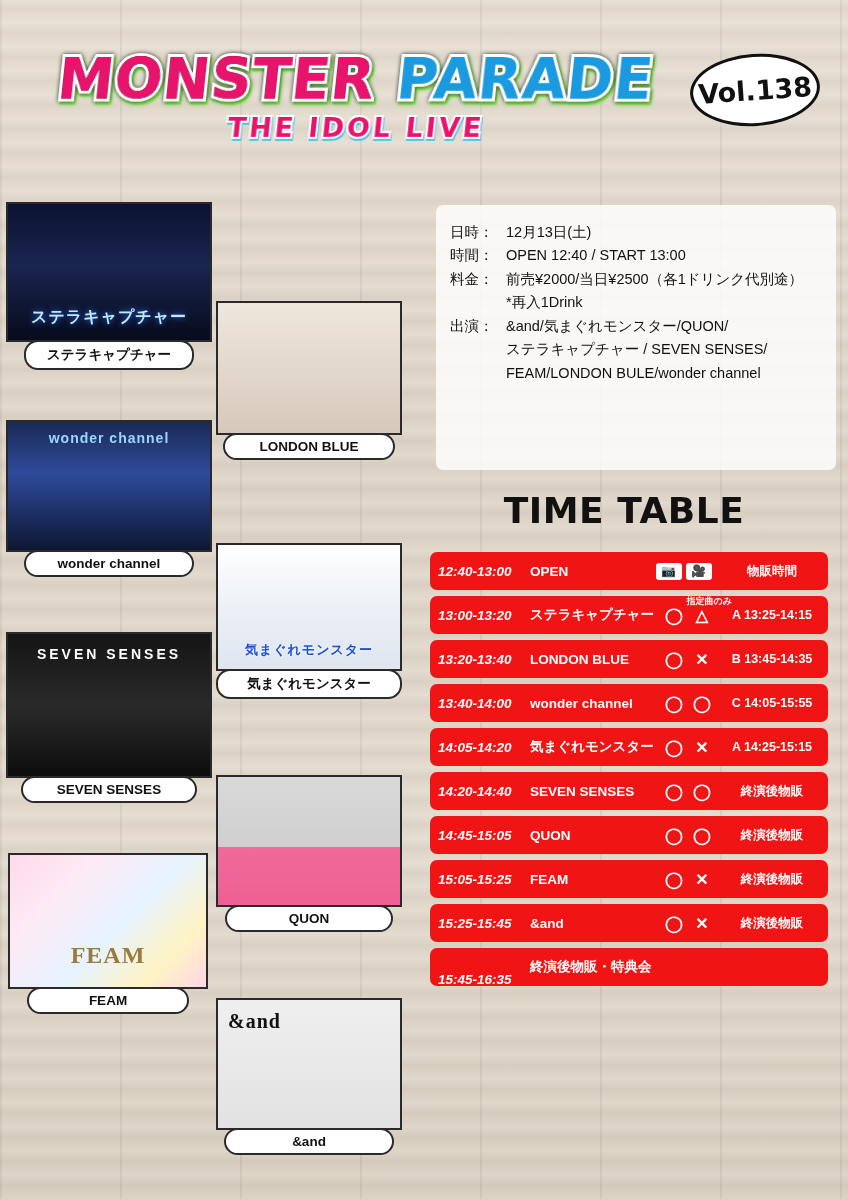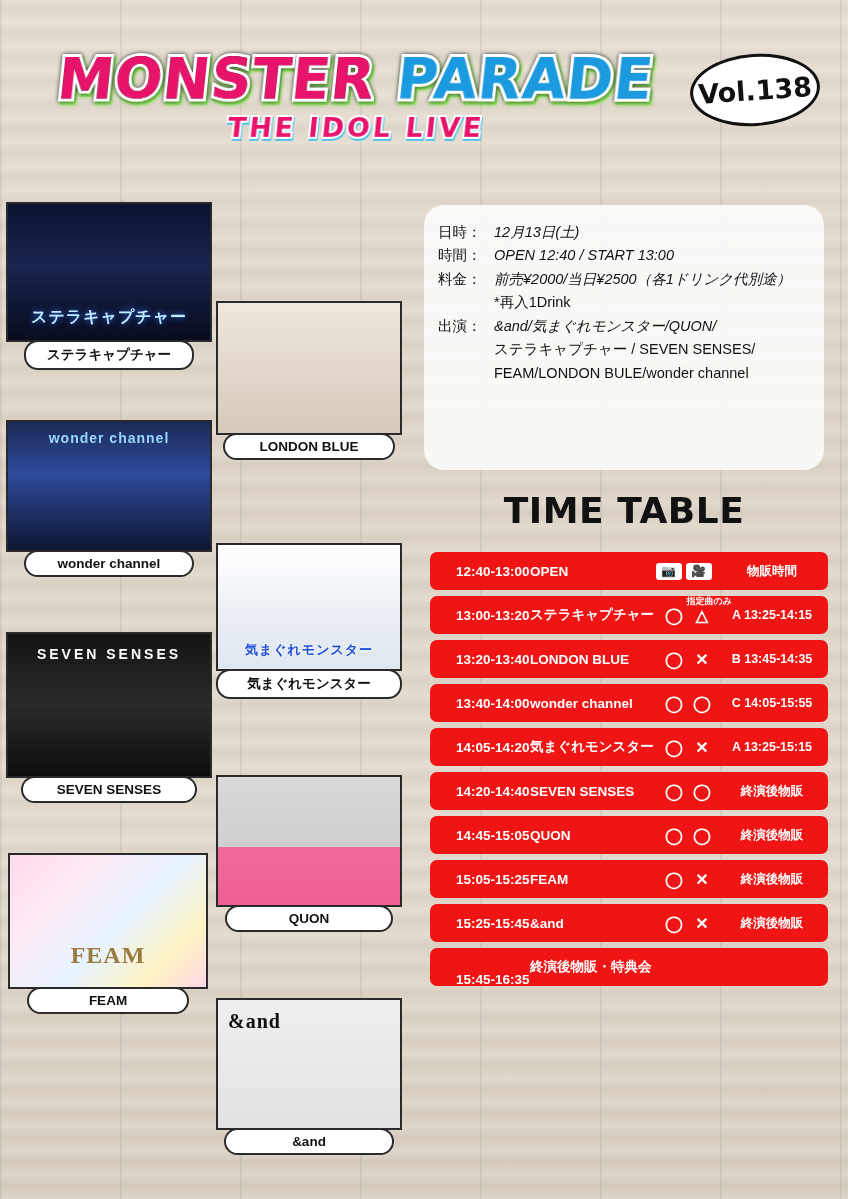--- a/index.html
+++ b/index.html
@@ -82,42 +82,42 @@
     background:#fff; border:2px solid #2a2a2a; border-radius:14px;
     text-align:center; font-size:13.5px; font-weight:bold; color:#111;
     padding:4px 6px; width:150px;
   }
   .grp-name-overlay {
     position:absolute; left:0; right:0; bottom:12px; text-align:center;
     font-weight:bold; letter-spacing:1px;
   }
   
   .info-panel {
-    position:absolute; left:424px; top:205px; width:400px; height:265px;
-    background:rgba(255,255,255,0.82); border-radius:20px;
+    position:absolute; left:436px; top:205px; width:400px; height:265px;
+    background:rgba(255,255,255,0.82); border-radius:7px;
     padding:16px 12px 10px 14px;
   }
   .info-row { display:flex; font-size:14.5px; color:#111; line-height:1.62; }
   .info-label { width:56px; flex:0 0 56px; }
-  .info-value { flex:1;font-style:italic; }
+  .info-value { flex:1; }
   .info-cont { padding-left:56px; font-size:14.5px; line-height:1.62; color:#111; }
   
   .tt-title {
     position:absolute; left:424px; top:490px; width:400px;
     text-align:center; font-size:36px; font-weight:bold; color:#111;
     font-family:"DejaVu Sans", sans-serif; letter-spacing:0.5px;
   }
   .tt-list { position:absolute; left:430px; top:552px; width:398px; }
   .tt-row {
     background:#f01414; color:#fff; border-radius:7px;
     height:38px; margin-bottom:6px;
     display:flex; align-items:center; position:relative;
     font-size:13.5px; font-weight:bold;
   }
-  .tt-time { width:100px; flex:0 0 100px; padding-left:26px; }
+  .tt-time { width:100px; flex:0 0 100px; padding-left:8px;font-style:italic; }
   .tt-name { flex:1; }
   .tt-mark1 { width:28px; text-align:center; font-size:16px; }
   .tt-mark2 { width:28px; text-align:center; font-size:16px; }
   .tt-note { width:112px; flex:0 0 112px; text-align:center; font-size:12.5px; }
   .tt-sub {
     position:absolute; right:96px; top:-1px; font-size:9px; font-weight:bold;
   }
   .icon-box {
     display:inline-flex; align-items:center; justify-content:center;
     background:#fff; color:#111; border-radius:3px;
@@ -262,21 +262,21 @@
     <div class="tt-mark1">◯</div>
     <div class="tt-mark2">◯</div>
     <div class="tt-note">C 14:05-15:55</div>
   </div>
 
   <div class="tt-row">
     <div class="tt-time">14:05-14:20</div>
     <div class="tt-name">気まぐれモンスター</div>
     <div class="tt-mark1">◯</div>
     <div class="tt-mark2">✕</div>
-    <div class="tt-note">A 13:25-15:15</div>
+    <div class="tt-note">A 14:25-15:15</div>
   </div>
 
   <div class="tt-row">
     <div class="tt-time">14:20-14:40</div>
     <div class="tt-name">SEVEN SENSES</div>
     <div class="tt-mark1">◯</div>
     <div class="tt-mark2">◯</div>
     <div class="tt-note">終演後物販</div>
   </div>
 

